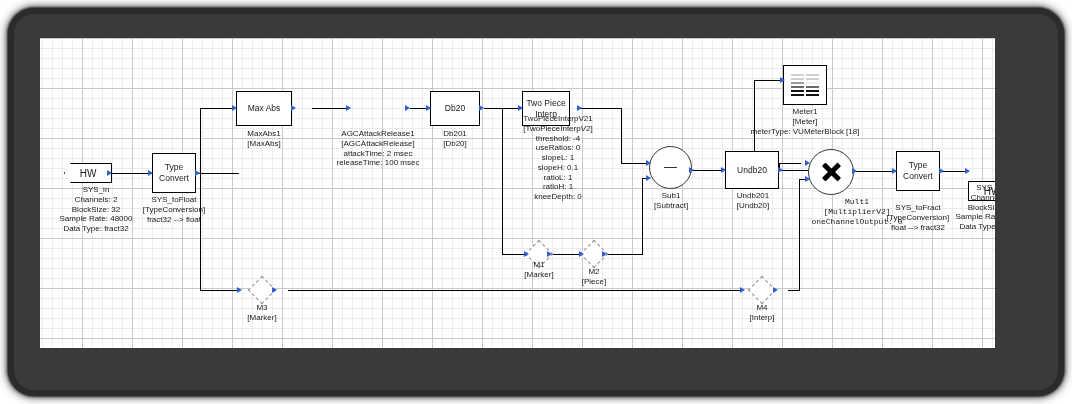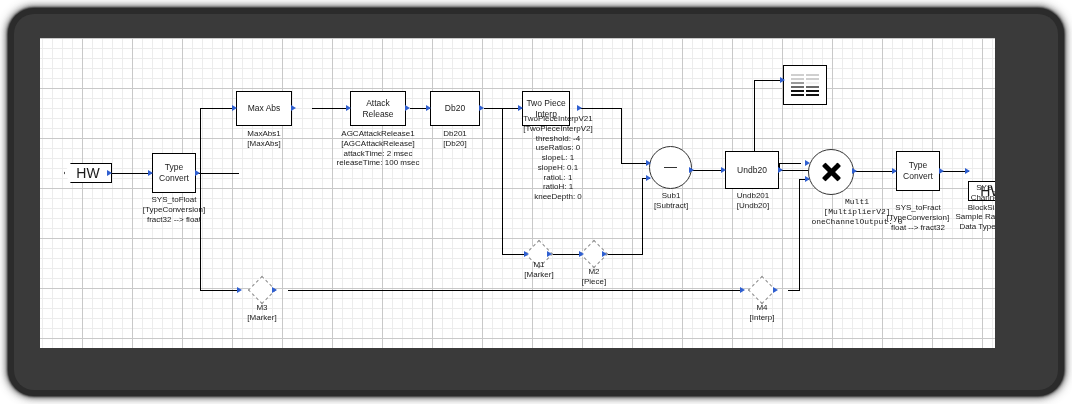--- a/index.html
+++ b/index.html
@@ -29,21 +29,21 @@
   .node{position:absolute;box-sizing:border-box;}
 
   
   .rect{border:1px solid #000;background:#fff;
         display:flex;align-items:center;justify-content:center;
         text-align:center;font-size:8.5px;color:#1a1a1a;line-height:1.25;}
 
   
   .plate{position:relative;border:1px solid #000;background:#fff;
          display:flex;align-items:center;justify-content:center;
-         font-size:14px;color:#1a1a1a;
+         font-size:10px;color:#1a1a1a;
          clip-path:polygon(0 0,86% 0,100% 50%,86% 100%,0 100%);}
   .plate.left{clip-path:polygon(14% 0,100% 0,100% 100%,14% 100%,0 50%);}
 
   
   .circ{border:1px solid #333;border-radius:50%;background:#fff;
         display:flex;align-items:center;justify-content:center;}
 
   
   .diamond{border:1px dashed #8d8d8d;background:#fff;
            transform:rotate(45deg);}
@@ -125,43 +125,44 @@
   <div class="wire wh" style="left:759px;top:141px;width:10px;"></div>
 
   <div class="wire wh" style="left:815px;top:133px;width:44px;"></div>
 
   <div class="wire wh" style="left:897px;top:133px;width:32px;"></div>
 
   <div class="node plate left" style="left:24px;top:125px;width:48px;height:20px;">
     <span>HW</span>
   </div>
   <div class="port" style="left:67px;top:131.5px;"></div>
+  <div class="cap" style="left:-8px;top:147px;width:128px;">SYS_in
+Channels: 2
+BlockSize: 32
+Sample Rate: 48000
+Data Type: fract32</div>
 
   <div class="node rect" style="left:112px;top:115px;width:44px;height:40px;">
     <span style="white-space:pre-line;">Type
 Convert</span>
   </div>
   <div class="port" style="left:108px;top:131.5px;"></div>
   <div class="port" style="left:155px;top:131.5px;"></div>
   <div class="cap" style="left:78px;top:157px;width:112px;">SYS_toFloat
 [TypeConversion]
 fract32 --&gt; float</div>
 
   <div class="node rect" style="left:196px;top:53px;width:56px;height:35px;">
     <span>Max Abs</span>
   </div>
   <div class="port" style="left:192px;top:66.5px;"></div>
   <div class="port" style="left:251px;top:66.5px;"></div>
   <div class="cap" style="left:180px;top:91px;width:88px;">MaxAbs1
 [MaxAbs]</div>
 
-  <div class="node rect" style="left:310px;top:53px;width:56px;height:35px;">
-    <span style="white-space:pre-line;">Attack
-Release</span>
-  </div>
   <div class="port" style="left:306px;top:66.5px;"></div>
   <div class="port" style="left:365px;top:66.5px;"></div>
   <div class="cap" style="left:272px;top:91px;width:132px;">AGCAttackRelease1
 [AGCAttackRelease]
 attackTime: 2 msec
 releaseTime: 100 msec</div>
 
   <div class="node rect" style="left:390px;top:53px;width:50px;height:35px;">
     <span>Db20</span>
   </div>
@@ -215,20 +216,23 @@
     <span class="mcol">
       <i class="mbar" style="background:#cfcfcf"></i>
           <i class="mbar" style="background:#cfcfcf"></i>
       <i class="mbar" style="background:#f2f2f2"></i>
           <i class="mbar" style="background:#6a6a6a"></i>
       <i class="mbar" style="background:#111"></i>
           <i class="mbar" style="background:#111"></i>
     </span>
   </div>
   <div class="port" style="left:740px;top:38.5px;"></div>
+  <div class="cap" style="left:675px;top:69px;width:180px;">Meter1
+[Meter]
+meterType: VUMeterBlock [18]</div>
 
   <div class="node circ" style="left:768px;top:111px;width:46px;height:46px;">
     <span class="xmark">
           <i></i>
           <i></i>
         </span>
   </div>
   <div class="port" style="left:765px;top:121.5px;"></div>
   <div class="port" style="left:765px;top:137.5px;"></div>
   <div class="port" style="left:812px;top:129.5px;"></div>

